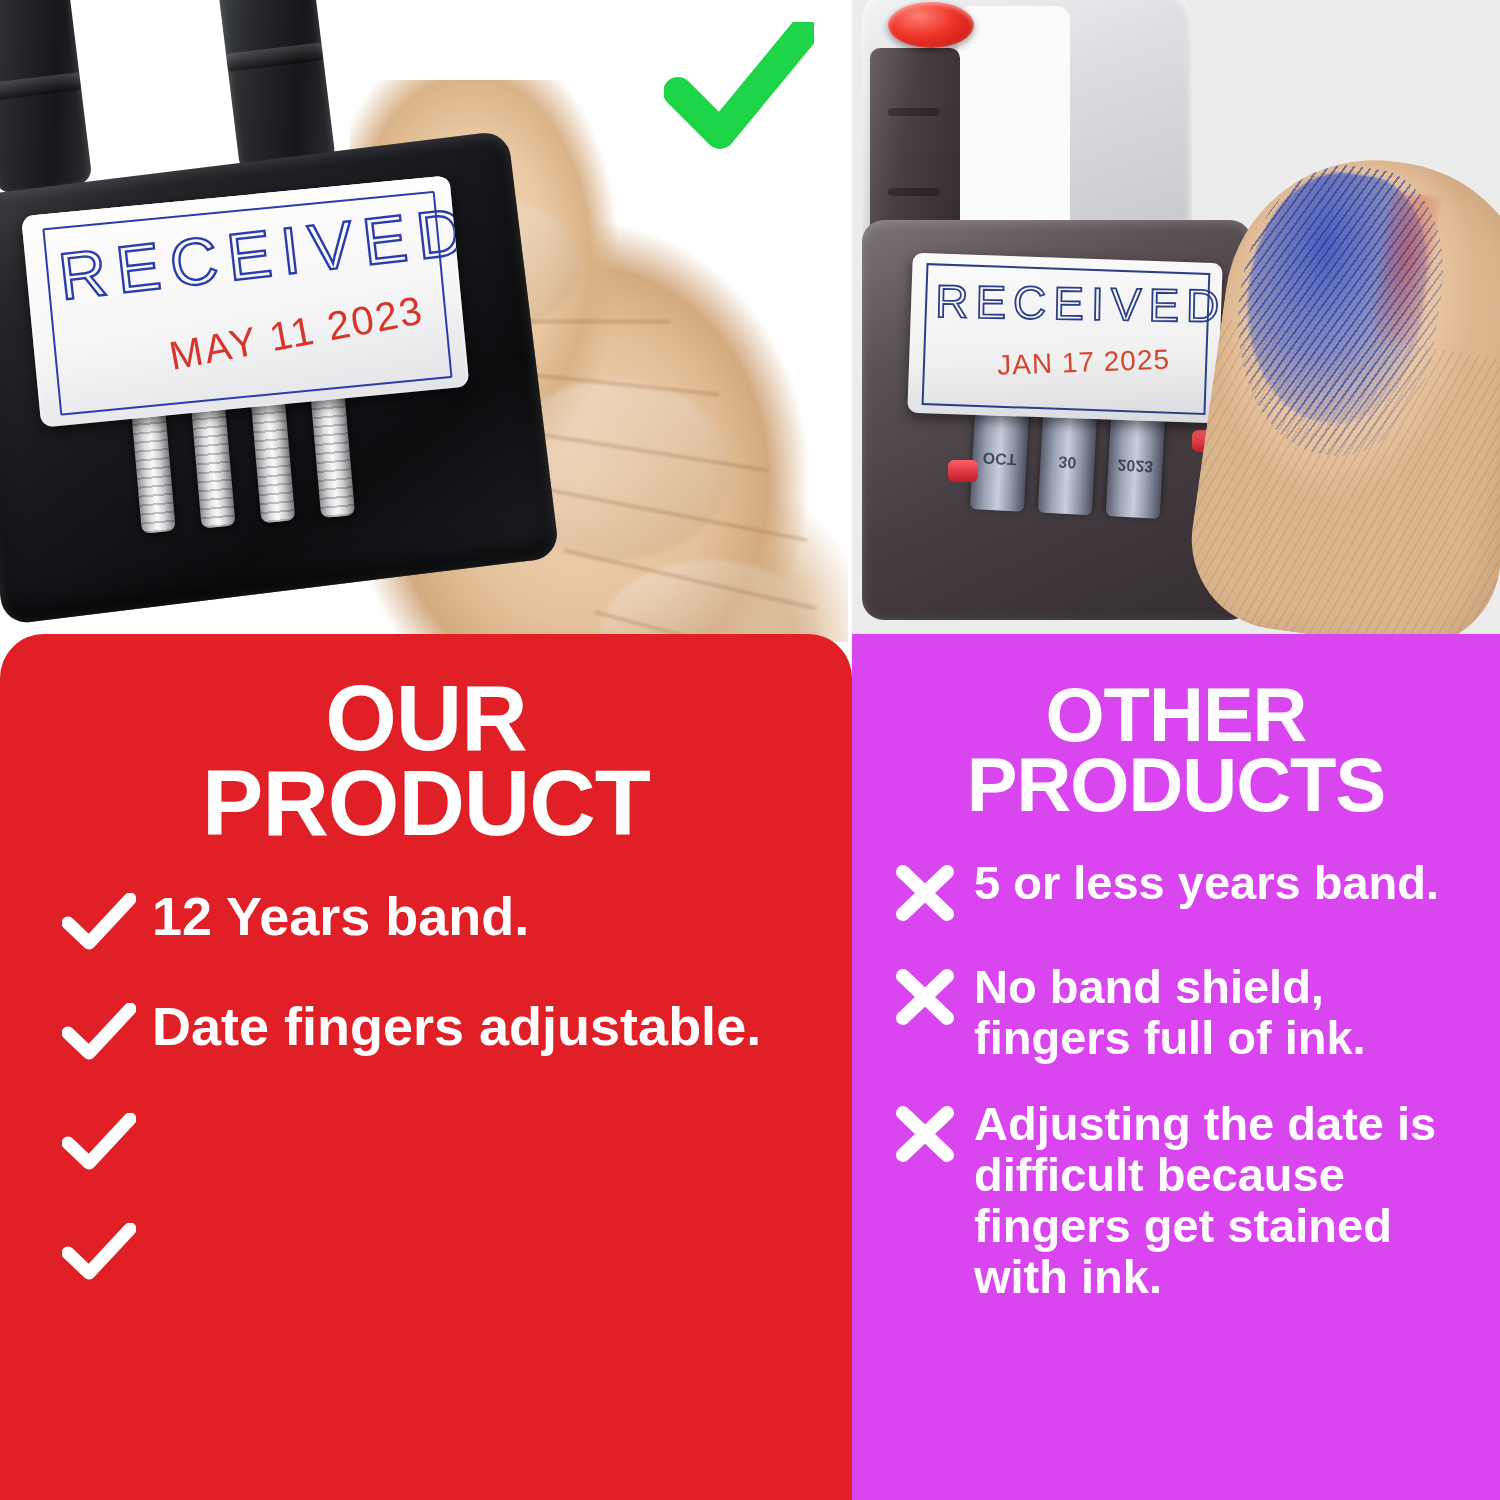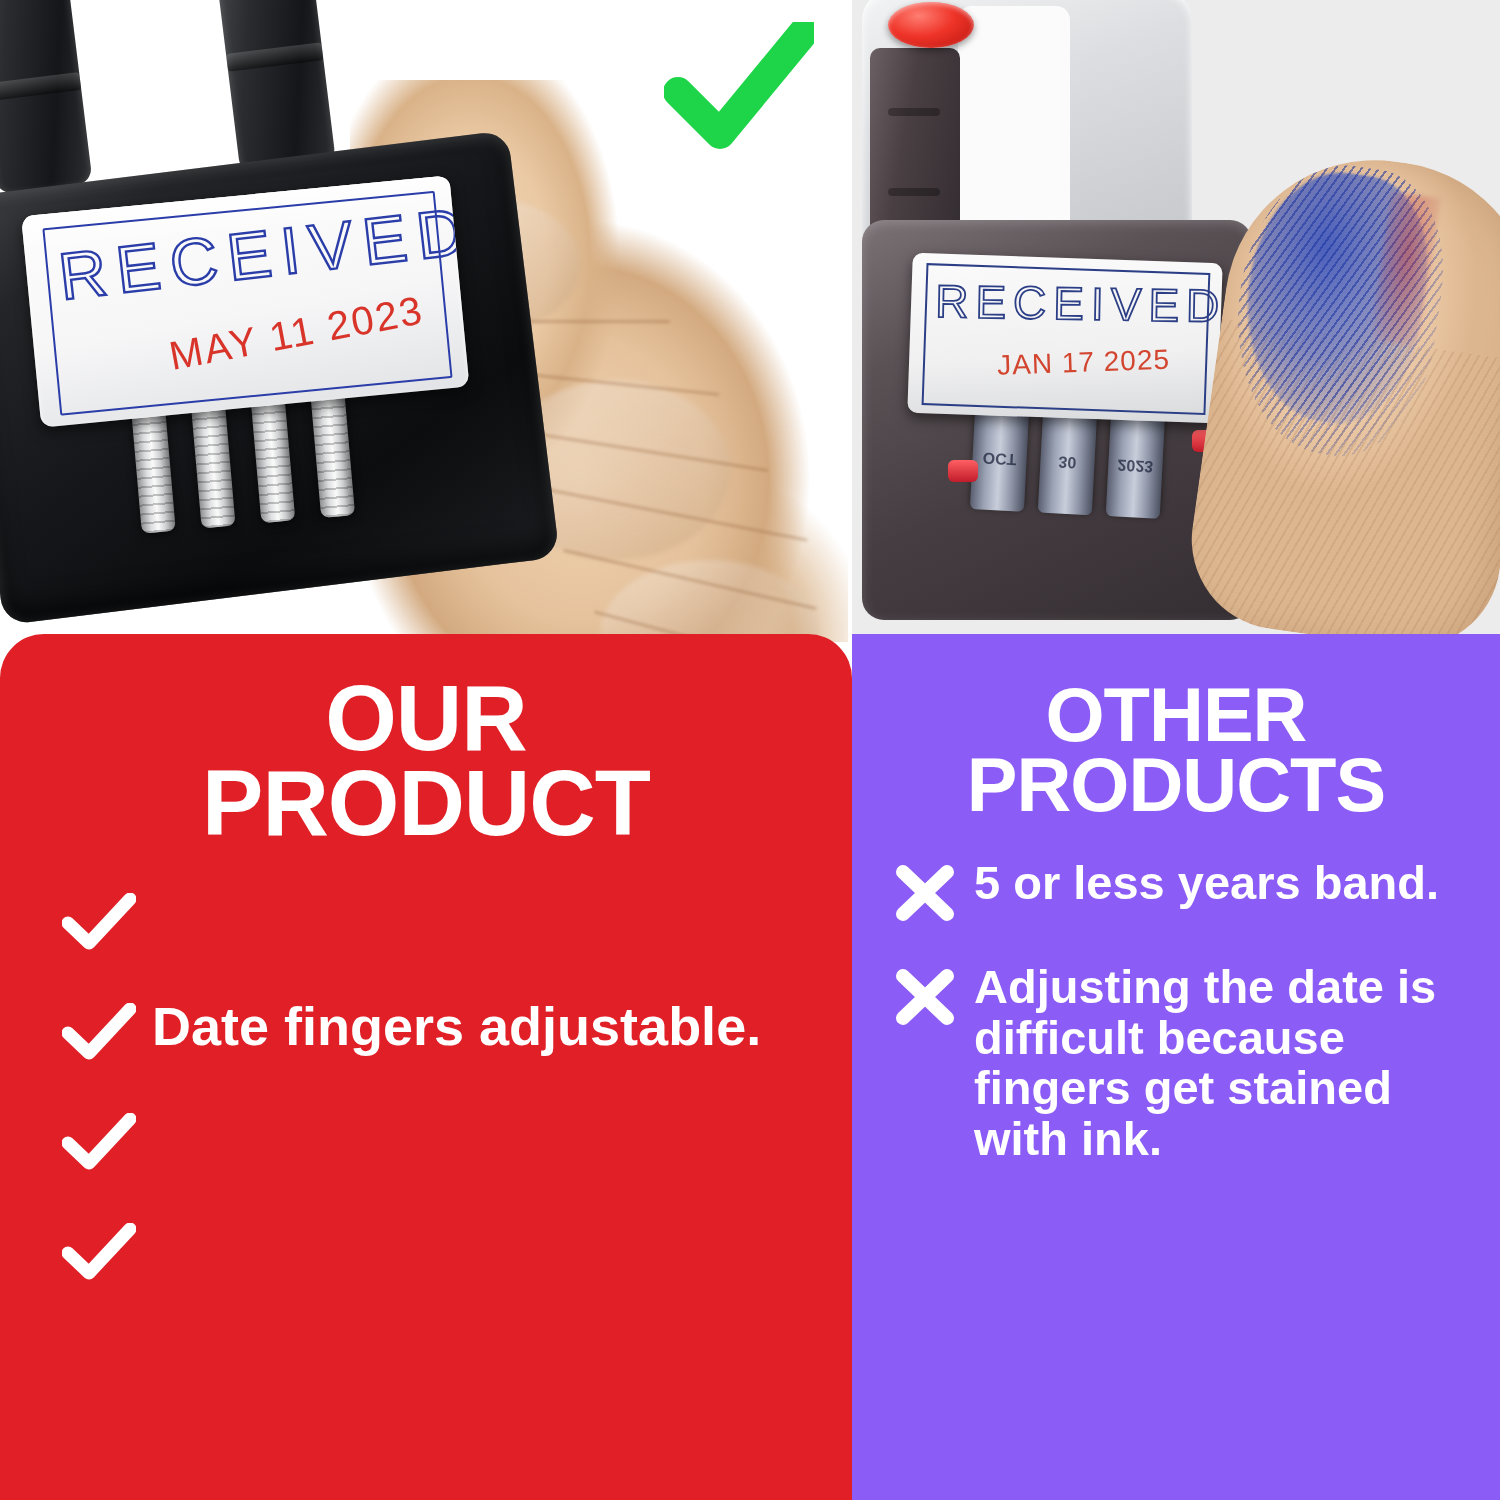--- a/index.html
+++ b/index.html
@@ -201,21 +201,21 @@
 
   
   .badge { position:absolute; }
   .badge-check { left:664px; top:22px; width:150px; height:130px; }
 
   
   .panels { position:absolute; left:0; top:634px; width:1500px; height:866px;border-radius:7px; }
 
   .panel { position:absolute; top:0; height:866px; padding:0 26px; }
   .panel-left  { left:0;    width:852px; background:#e01f26; border-radius:44px 44px 0 0; }
-  .panel-right { left:852px; width:648px; background:#8b5cf6; }
+  .panel-right { left:852px; width:648px; background:#d946ef; }
 
   .panel-title {
     text-align:center; color:#ffffff; font-weight:bold;
     line-height:0.92; letter-spacing:-1px;
   }
   .panel-left .panel-title  { font-size:92px; padding-top:42px; }
   .panel-right .panel-title { font-size:76px; padding-top:46px; }
   .panel-title span { display:block; }
 
   .bullets { list-style:none; }
@@ -335,20 +335,21 @@
         <span>PRODUCT</span>
       </div>
 
       <ul class="bullets">
         <li class="bullet">
           <span class="bullet-icon">
             <svg viewBox="0 0 74 58" width="74" height="58">
               <path d="M6 30 L27 50 L68 6" stroke="#ffffff" stroke-width="13" stroke-linecap="round" stroke-linejoin="round" fill="none"></path>
             </svg>
           </span>
+          <span class="bullet-text">12 Years band.</span>
         </li>
 
         <li class="bullet">
           <span class="bullet-icon">
             <svg viewBox="0 0 74 58" width="74" height="58">
               <path d="M6 30 L27 50 L68 6" stroke="#ffffff" stroke-width="13" stroke-linecap="round" stroke-linejoin="round" fill="none"></path>
             </svg>
           </span>
           <span class="bullet-text">Date fingers adjustable.</span>
         </li>
@@ -380,20 +381,28 @@
       <ul class="bullets">
         <li class="bullet">
           <span class="bullet-icon">
             <svg viewBox="0 0 66 58" width="66" height="58">
               <path d="M11 8 L55 50 M55 8 L11 50" stroke="#ffffff" stroke-width="14" stroke-linecap="round" fill="none"></path>
             </svg>
           </span>
           <span class="bullet-text">5 or less years band.</span>
         </li>
 
+        <li class="bullet">
+          <span class="bullet-icon">
+            <svg viewBox="0 0 66 58" width="66" height="58">
+              <path d="M11 8 L55 50 M55 8 L11 50" stroke="#ffffff" stroke-width="14" stroke-linecap="round" fill="none"></path>
+            </svg>
+          </span>
+          <span class="bullet-text">No band shield, fingers full of ink.</span>
+        </li>
 
         <li class="bullet">
           <span class="bullet-icon">
             <svg viewBox="0 0 66 58" width="66" height="58">
               <path d="M11 8 L55 50 M55 8 L11 50" stroke="#ffffff" stroke-width="14" stroke-linecap="round" fill="none"></path>
             </svg>
           </span>
           <span class="bullet-text">Adjusting the date is difficult because fingers get stained with ink.</span>
         </li>
       </ul>

